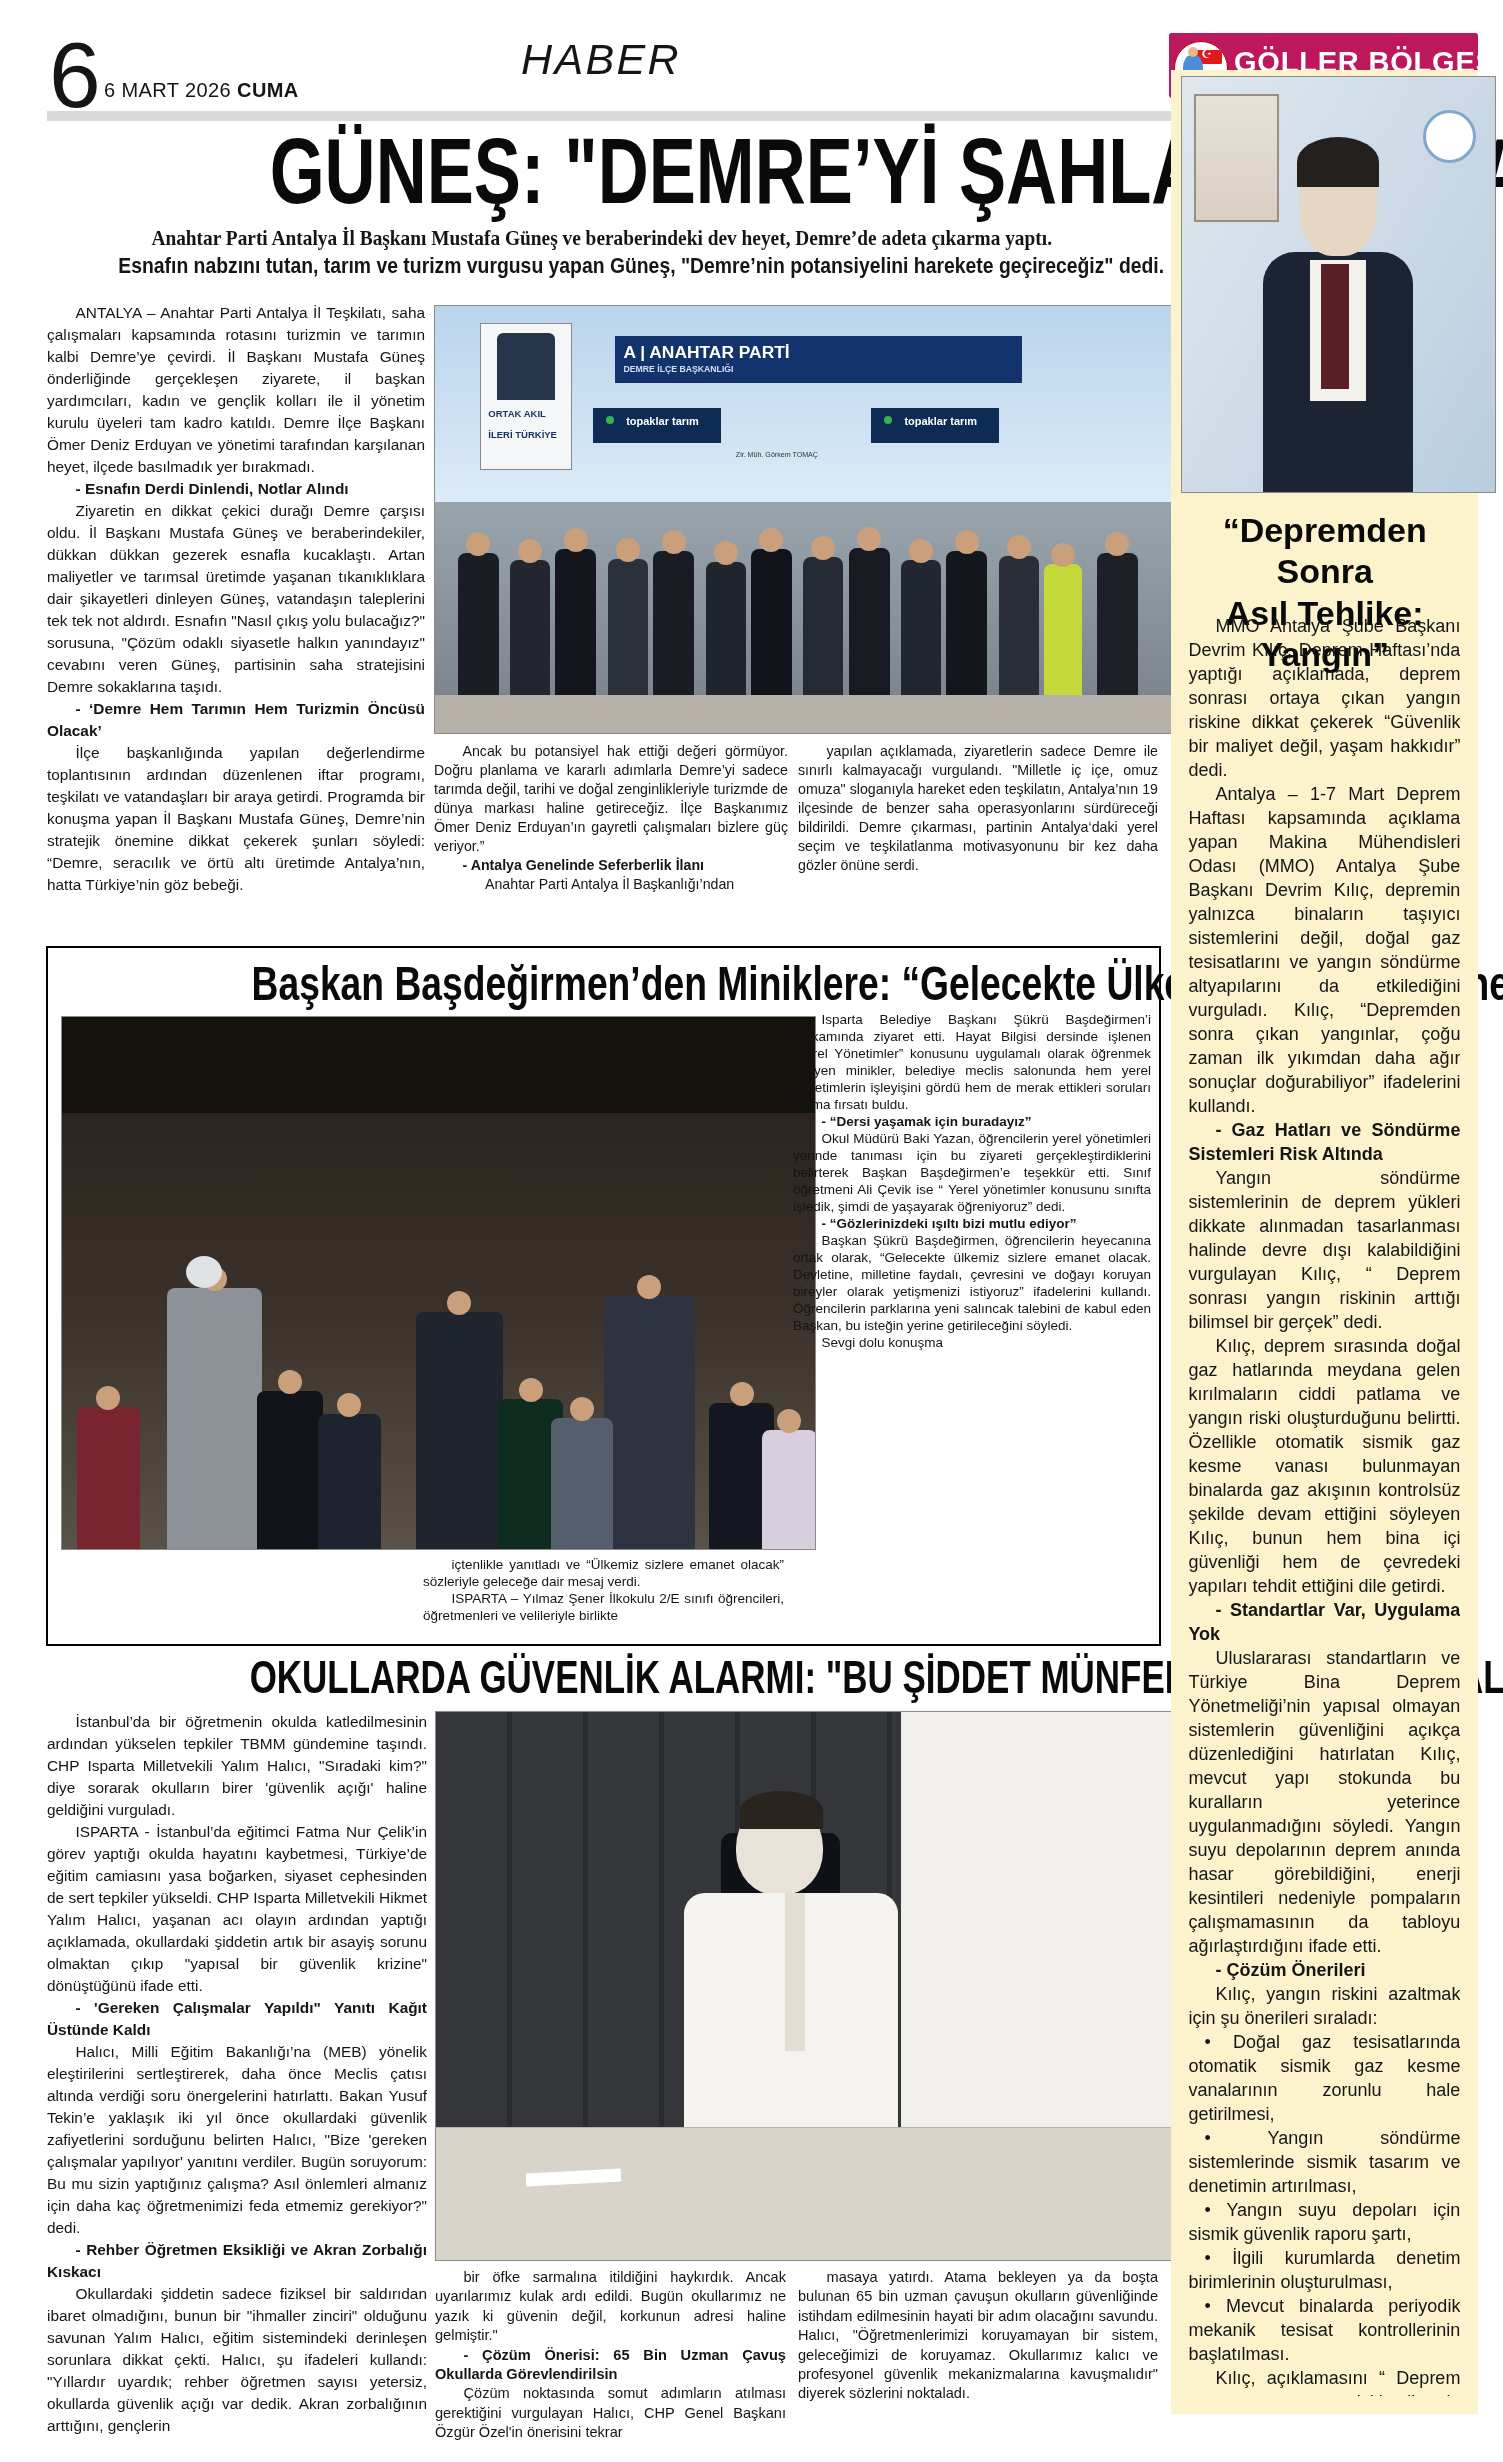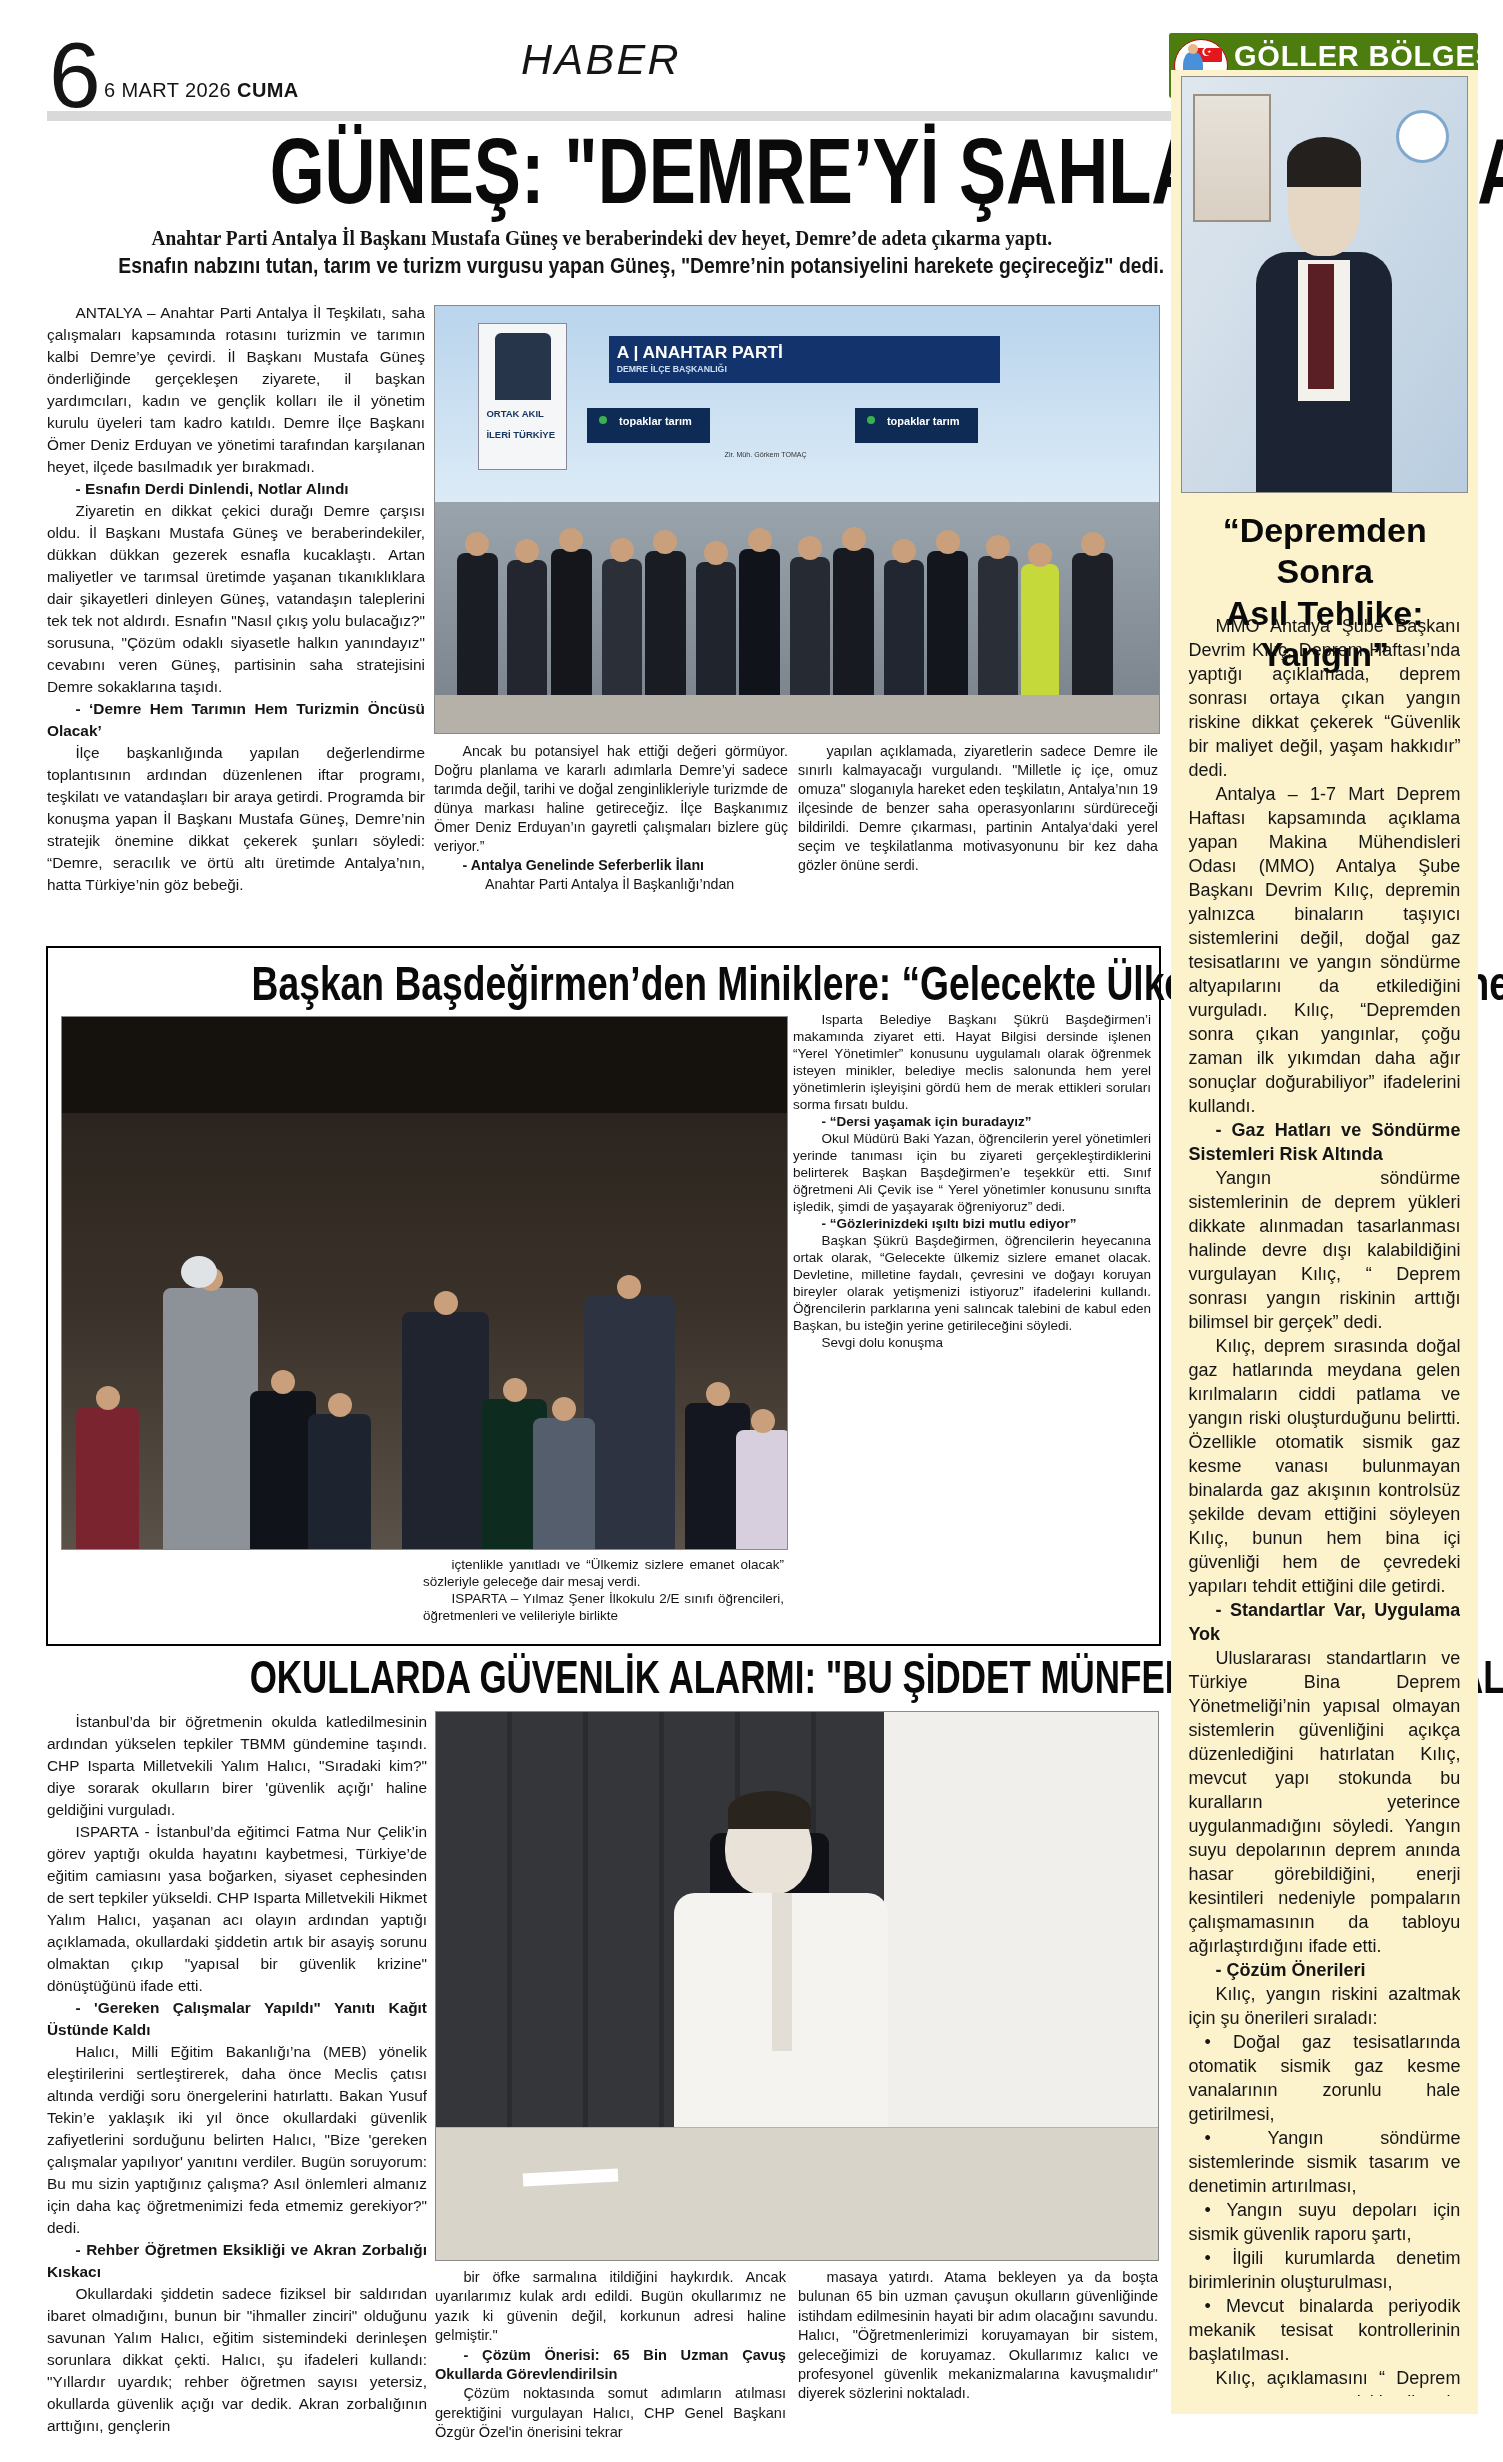--- a/index.html
+++ b/index.html
@@ -5,21 +5,21 @@
   html,body{margin:0;padding:0;background:#e9e9e9;}
   .page{position:relative;width:1503px;height:2462px;background:#ffffff;
         font-family:"Liberation Sans",sans-serif;color:#151515;overflow:hidden;margin:0 auto;}
   .abs{position:absolute;}
   
   .pagenum{font-size:93px;font-weight:500;line-height:1;}
   .dateline{font-size:20px;letter-spacing:0.4px;}
   .dateline b{font-weight:700;}
   .section{font-size:43px;letter-spacing:2.4px;font-weight:500;text-align:center;}
   .rule{background:#d9d9d9;}
-  .logo{background:#4d7c0f;border-radius:2.4px;display:flex;align-items:center;padding:3.2px 8px 3.2px 4.7px;box-sizing:border-box;}
+  .logo{background:#be185d;border-radius:2.4px;display:flex;align-items:flex-end;padding:3.2px 8px 3.2px 4.7px;box-sizing:border-box;}
   .logo-emblem{width:52px;height:52px;border-radius:50%;background:#fdfdfd;position:relative;flex:0 0 auto;overflow:hidden;border:0.8px solid #b00;}
   .logo-flag{position:absolute;right:4.7px;top:8px;width:27px;height:14.2px;background:#e1181d;border-radius:1.6px;}
   .logo-flag:after{content:"☪";position:absolute;left:6.3px;top:-2.4px;color:#fff;font-size:12px;}
   .logo-fig{position:absolute;left:8px;top:12.7px;width:20.6px;height:32px;background:#4a90d9;border-radius:40% 40% 20% 20%;}
   .logo-fig:before{content:"";position:absolute;left:5.5px;top:-8px;width:10.3px;height:10.3px;border-radius:50%;background:#e8b88a;}
   .logo-text{margin-left:6.3px;line-height:1;}
   .logo-title{color:#ffffff;font-weight:700;font-size:29px;letter-spacing:0.8px;white-space:nowrap;}
   .logo-sub{color:#ffc20e;font-weight:700;font-size:15.4px;letter-spacing:0.8px;white-space:nowrap;margin-top:2.4px;}
   
   .hl{text-align:center;white-space:nowrap;font-weight:900;line-height:1;color:#0a0a0a;}
@@ -42,21 +42,21 @@
   .box2{border:2.4px solid #000;}
   
   .sidebar{background:#fcf2cc;}
   .sb-photo{border:1.6px solid #111;}
   .sb-head{font-weight:800;font-size:34px;line-height:1.22;text-align:center;color:#0a0a0a;}
   .sb-col{font-size:18px;line-height:24px;text-align:justify;overflow:hidden;}
   .sb-col .par{margin:0;text-indent:27px;}
   .sb-col .k-h{font-weight:700;}
   .sb-col .k-b{text-indent:16px;}
   
-  .photo{overflow:hidden;border:0.8px solid #8a8a8a;background:#3b82f6;}
+  .photo{overflow:hidden;border:0.8px solid #8a8a8a;background:#3b82f6;padding-left:28px;}
   .fig{position:absolute;border-radius:8px 8px 0 0;}
   .fig:before{content:"";position:absolute;left:50%;transform:translateX(-50%);top:-20.6px;width:24px;height:24px;border-radius:50%;background:#c9a07b;}
   .sign{position:absolute;color:#fff;font-weight:700;white-space:nowrap;}
   
   .p1-sky{position:absolute;left:0;top:0;right:0;height:46%;background:linear-gradient(#b9d4ec,#dcebf7);}
   .p1-band{position:absolute;background:#12336b;}
   .p1-shop{position:absolute;background:#0d2b55;border-radius:0;}
   .p1-pave{position:absolute;left:0;bottom:0;right:0;height:9%;background:#b6b1a8;}
   .p1-poster{position:absolute;background:#f4f6f8;border:0.8px solid #889;}
   

